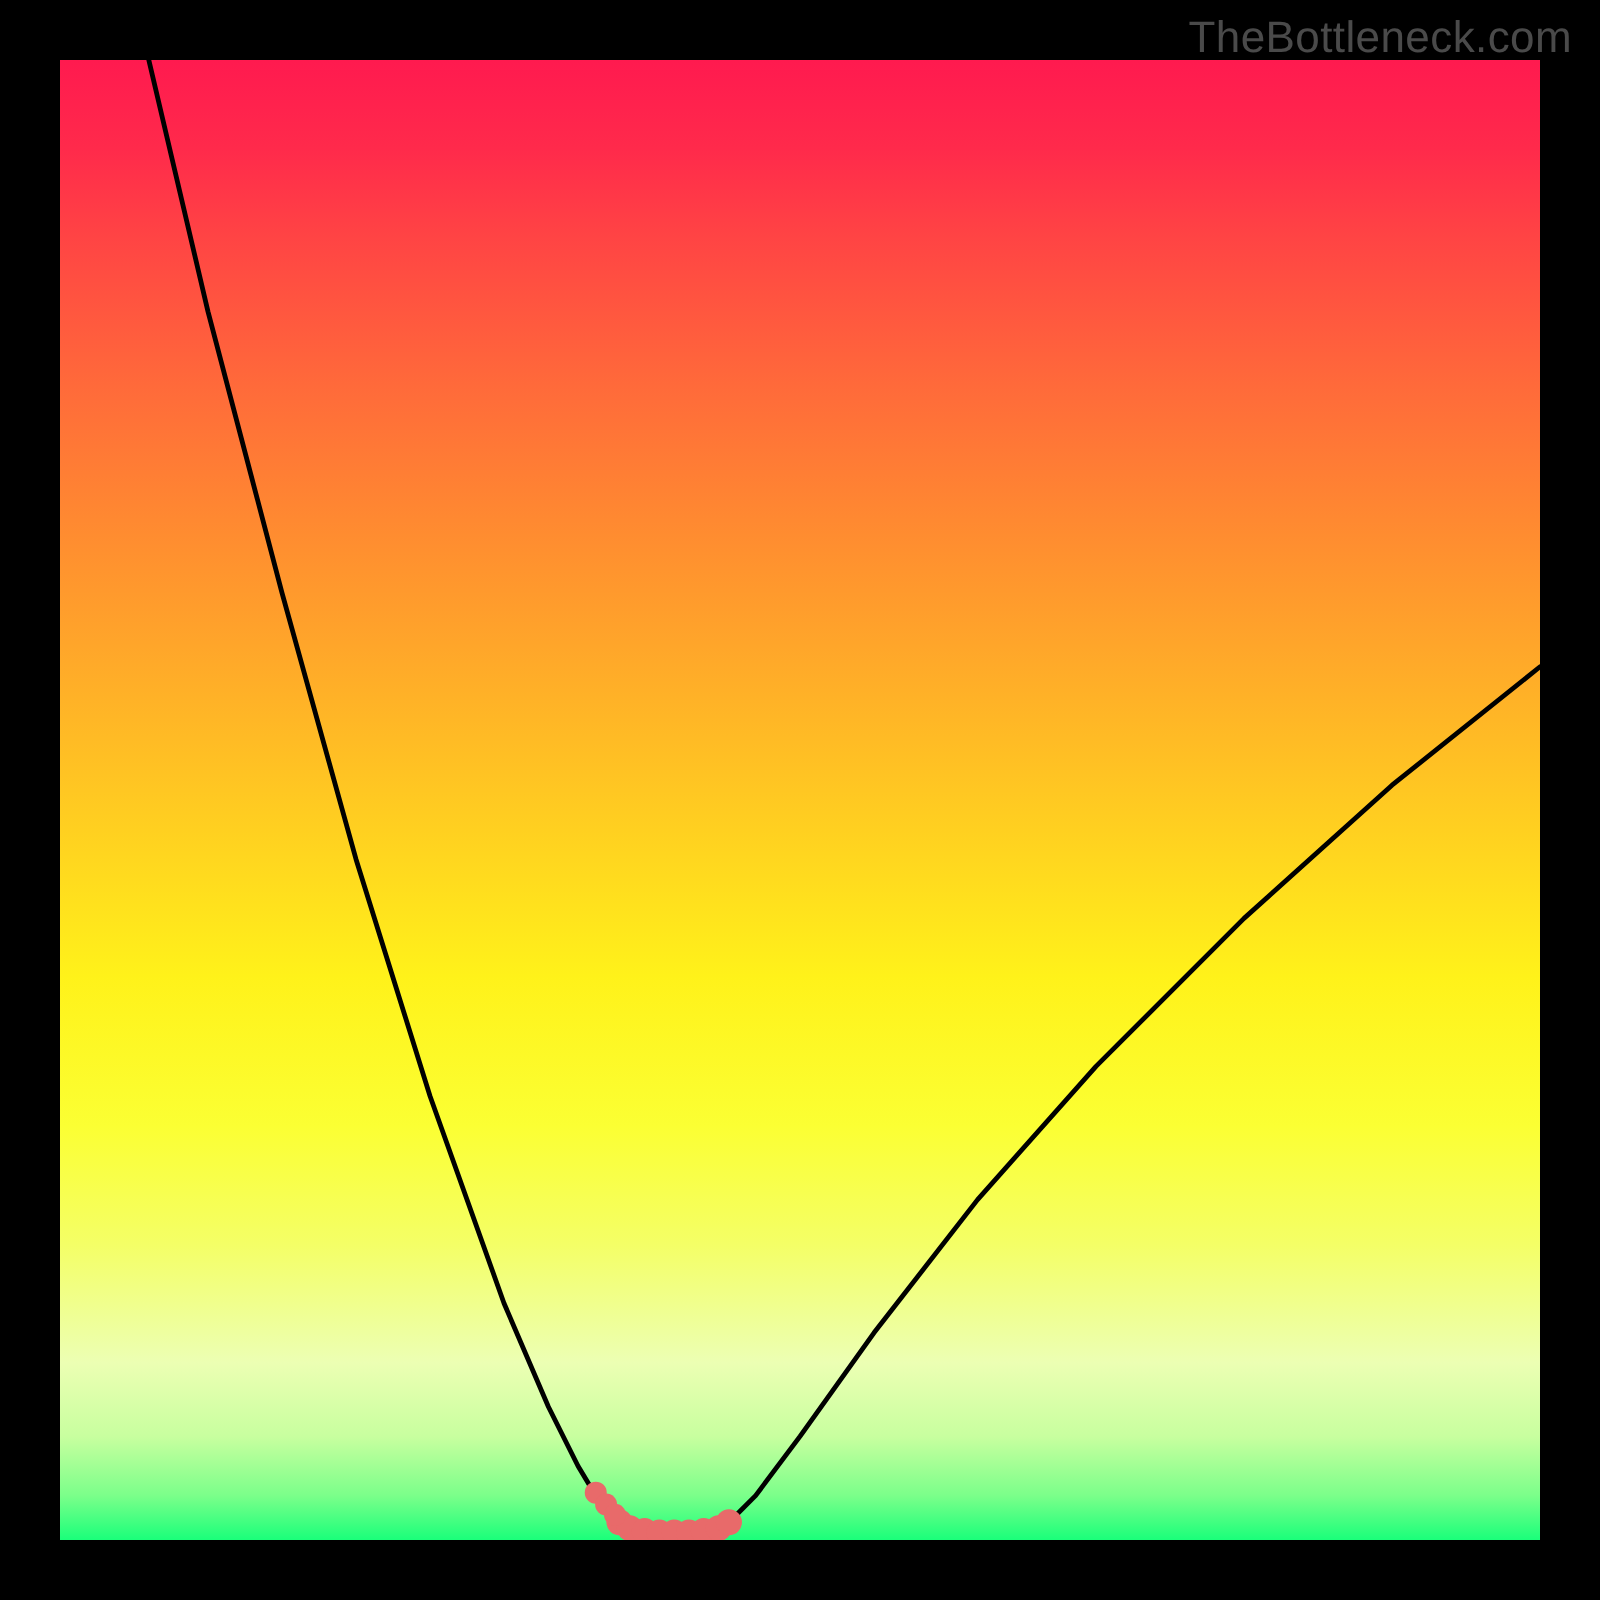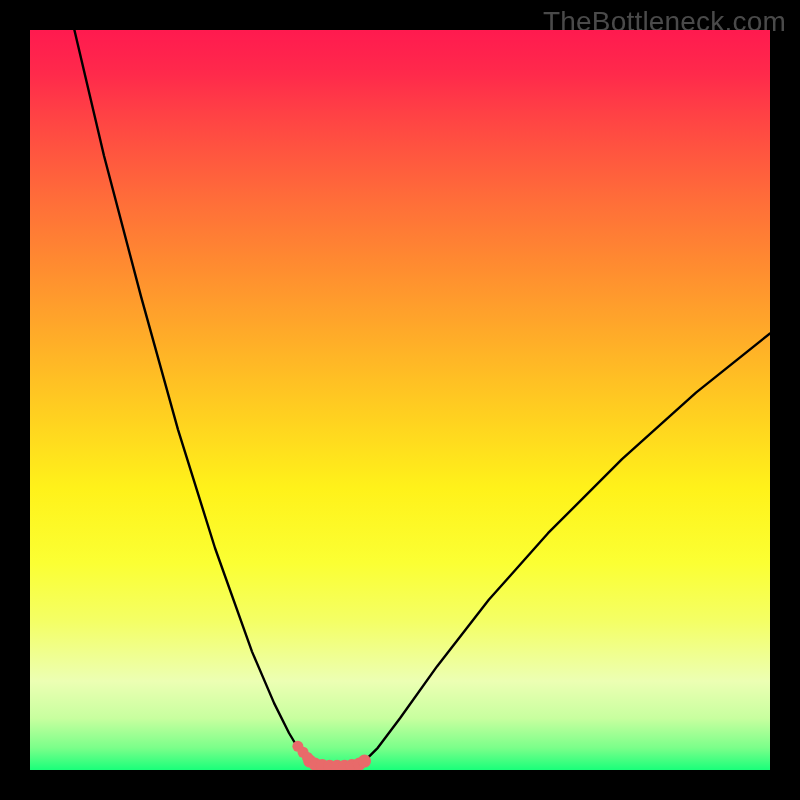--- a/index.html
+++ b/index.html
@@ -45,21 +45,21 @@
     left: 0;
     top: 0;
     width: 740px;
     height: 740px;
   }
   .watermark {
     position: absolute;
     top: 6px;
     right: 14px;
     color: #4a4a4a;
-    font-size: 28px;
+    font-size: 22px;
     font-weight: 500;
     letter-spacing: 0.2px;
     user-select: none;
   }
 </style>
 </head>
 <body>
 
 <div class="frame">
 

